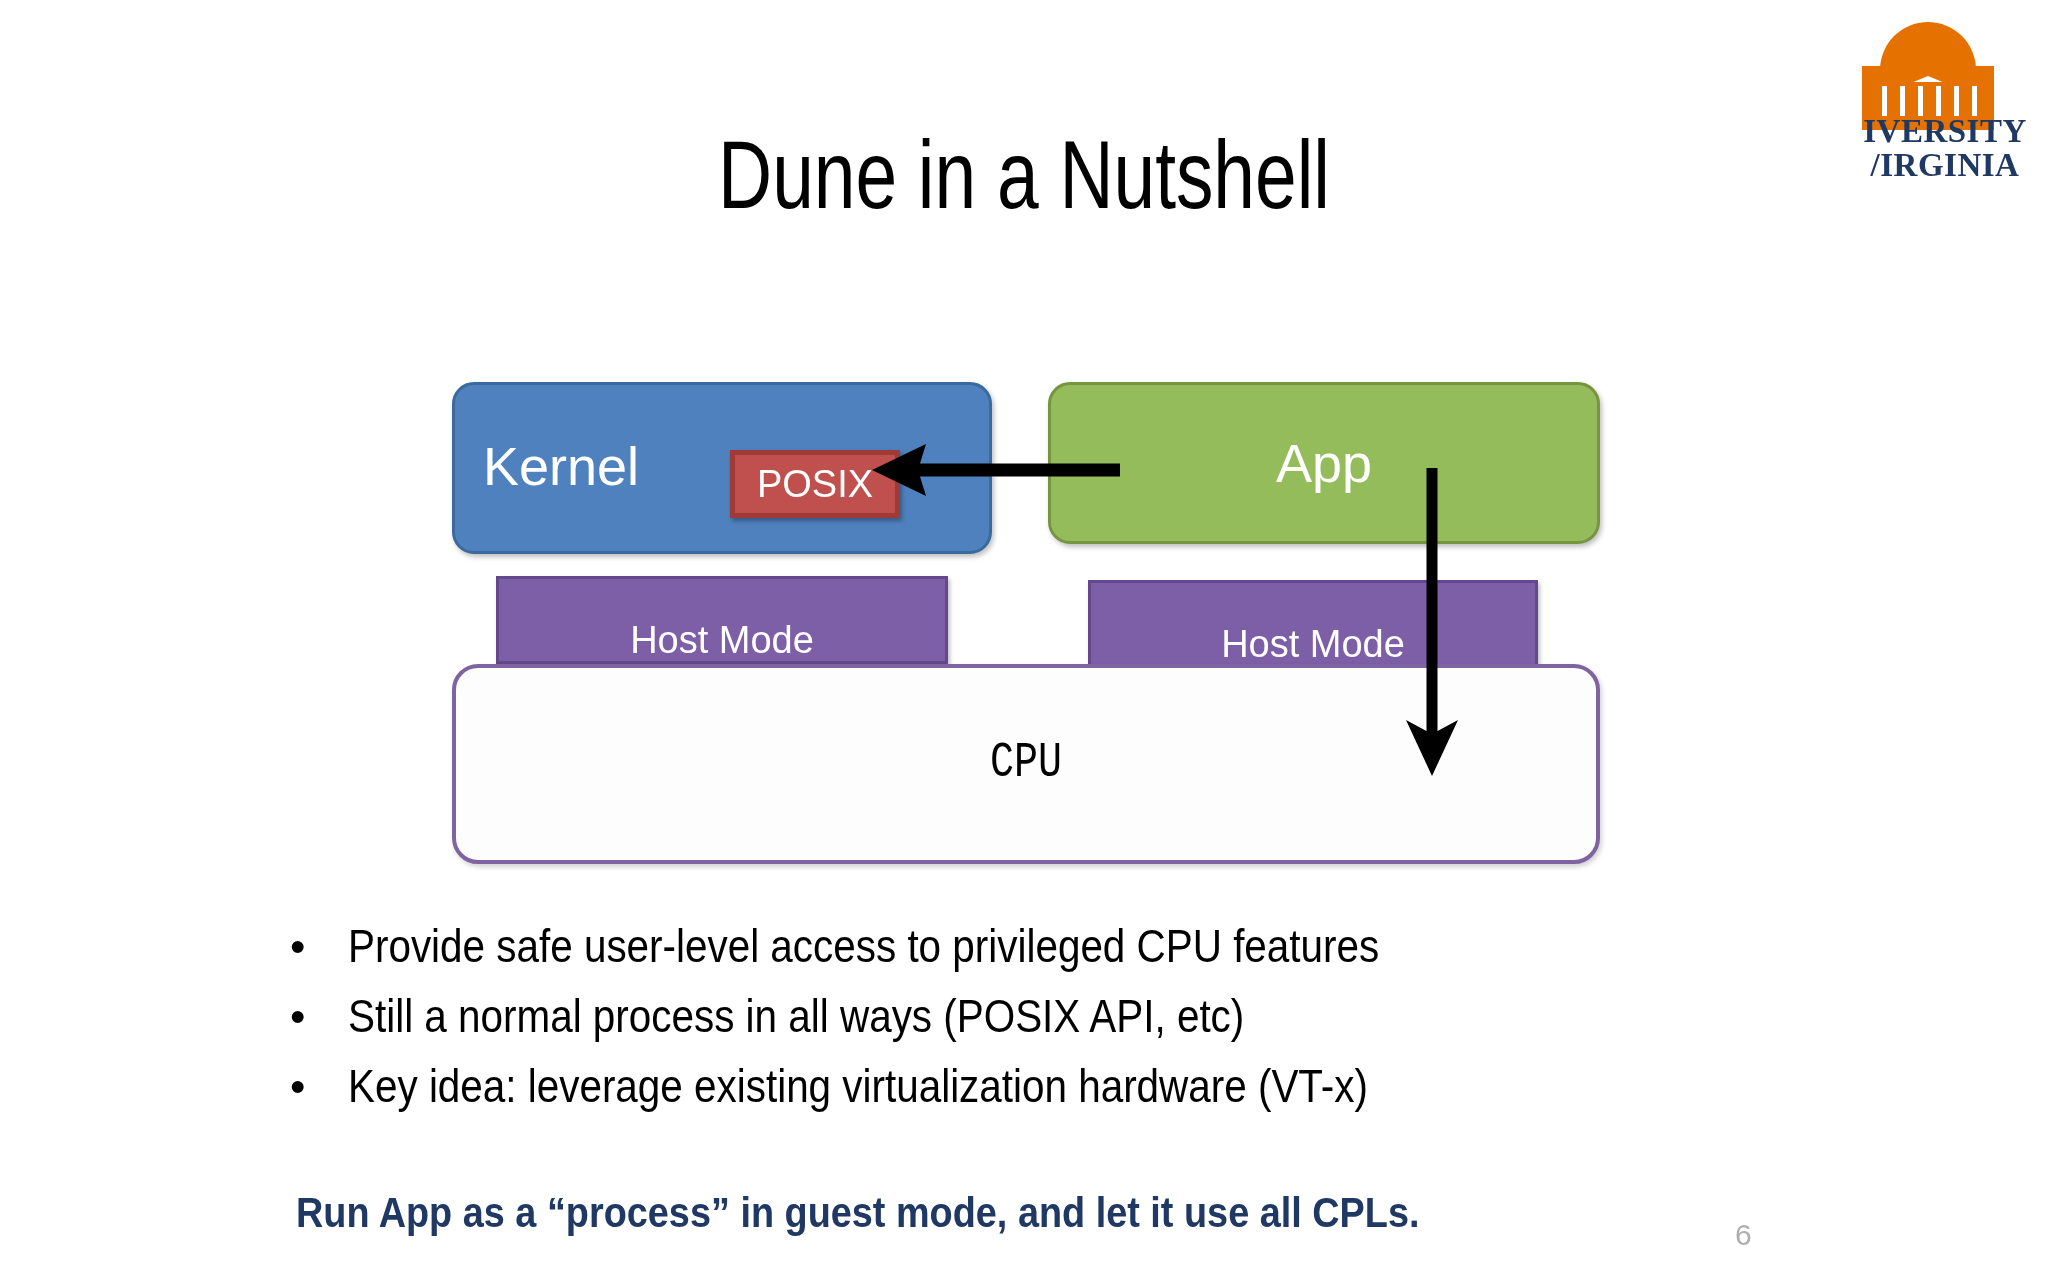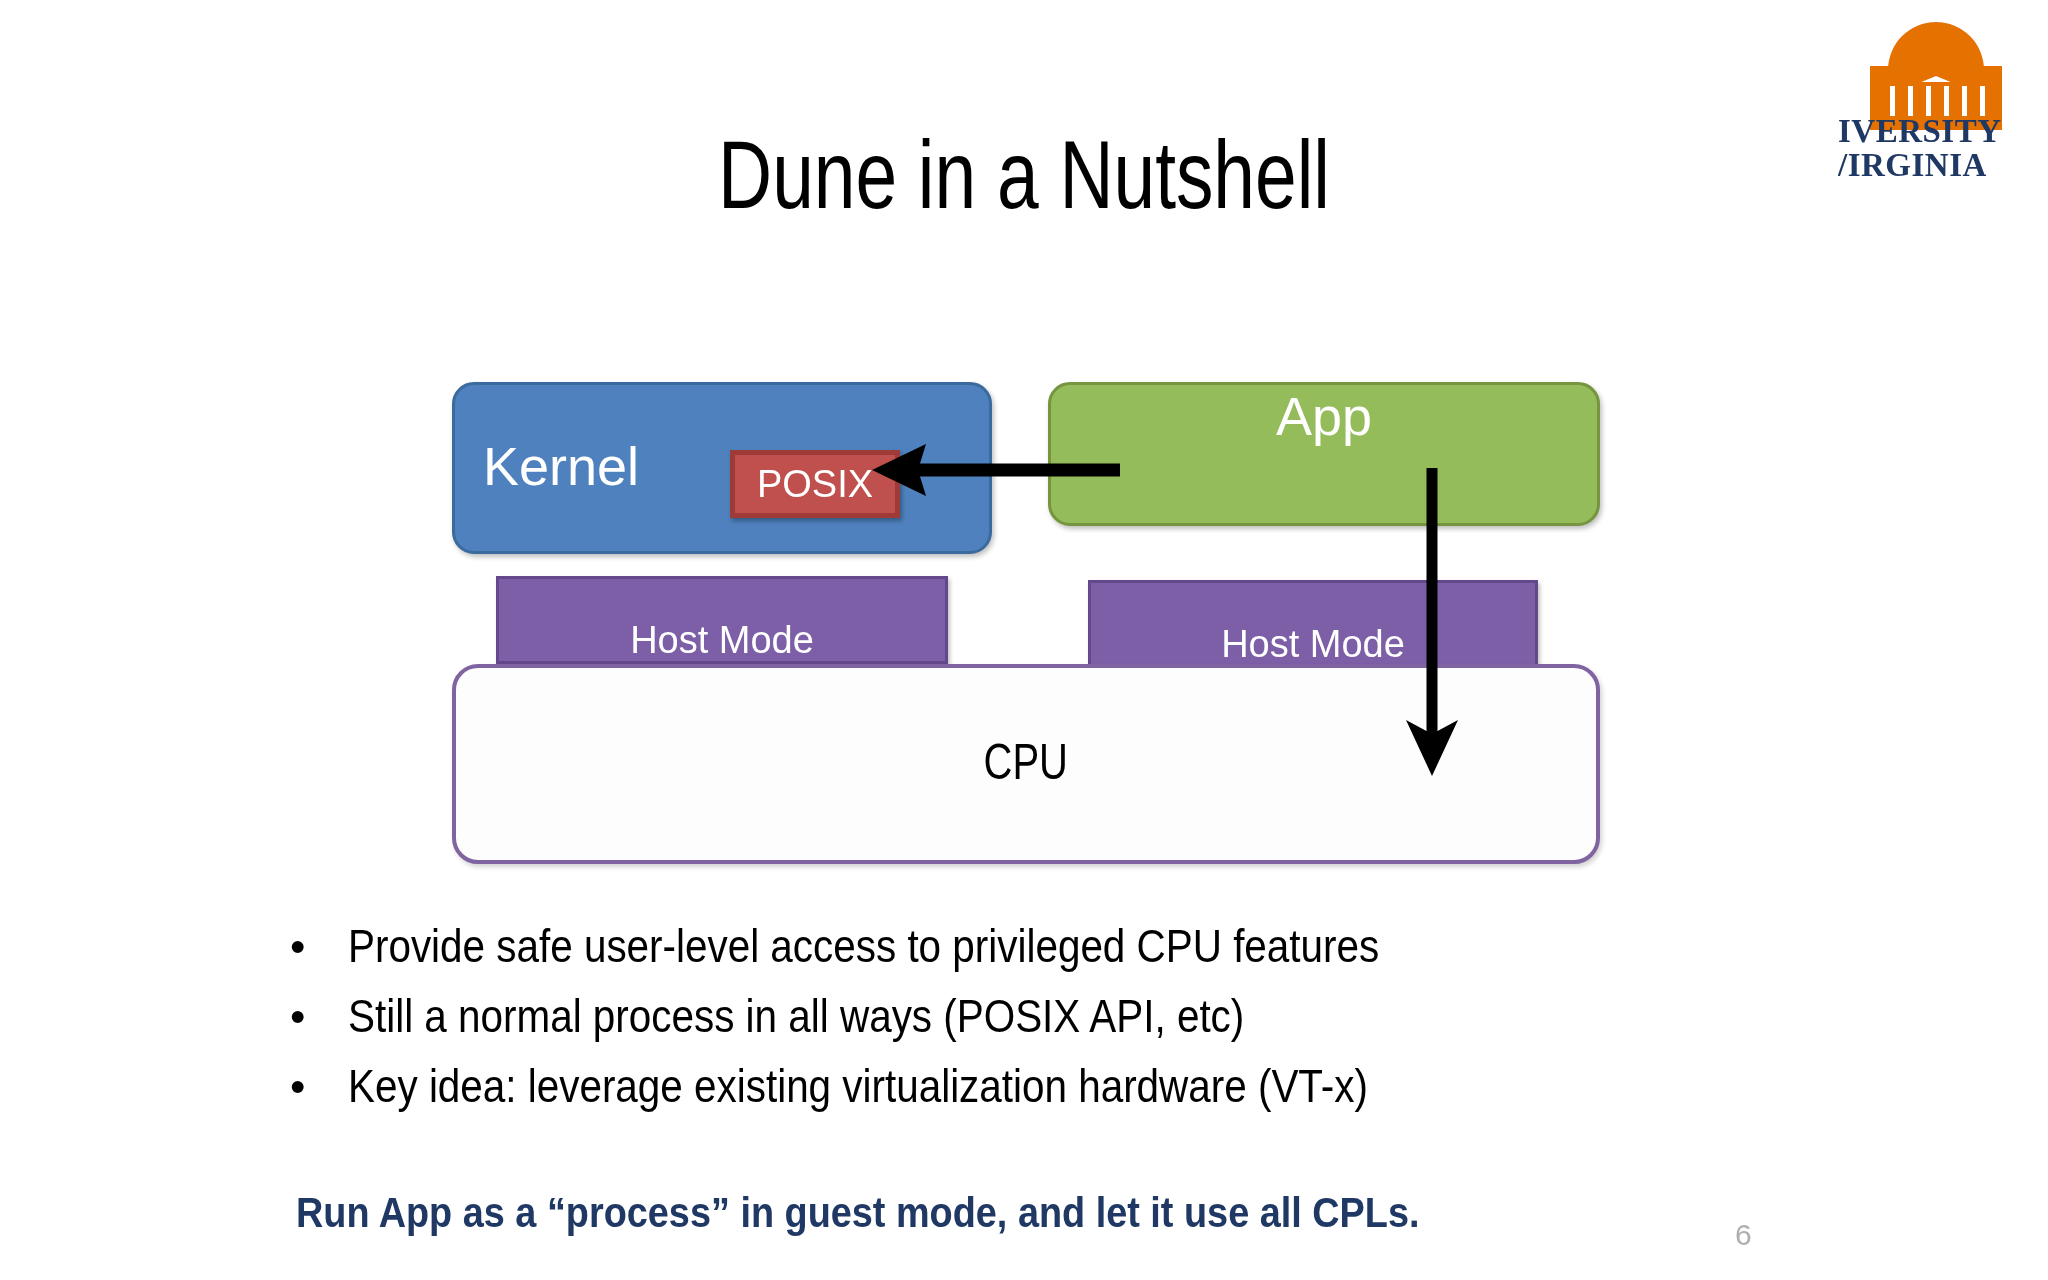--- a/index.html
+++ b/index.html
@@ -13,24 +13,25 @@
     position: relative;
     overflow: hidden;
     font-family: "Liberation Sans", sans-serif;
     -webkit-font-smoothing: antialiased;
   }
 
   
   #uva-logo {
     position: absolute;
     top: 18px;
-    right: 0px;
+    right: 8px;
     width: 210px;
     height: 160px;
     overflow: hidden;
+    text-align: center;
   }
   #uva-logo .rotunda {
     position: absolute;
     left: 32px;
     top: 4px;
     width: 132px;
     height: 86px;
   }
   #uva-logo .dome {
     position: absolute;
@@ -164,27 +165,28 @@
   .box-posix .lbl {
     font-size: 38px;
     color: #ffffff;
   }
 
   .box-app {
     position: absolute;
     left: 1048px;
     top: 382px;
     width: 552px;
-    height: 144px;
+    height: 162px;
     background: #94BC5A;
     border: 3px solid #77943F;
     border-radius: 22px;
     box-shadow: 2px 3px 5px rgba(0,0,0,0.25);
     box-sizing: border-box;
     display: flex;
+    align-items: center;
     justify-content: center;
   }
   .box-app .lbl {
     font-size: 54px;
     color: #ffffff;
   }
 
   .bar-host {
     position: absolute;
     left: 496px;
@@ -226,20 +228,21 @@
     width: 1148px;
     height: 200px;
     background: #FDFDFE;
     border: 4px solid #8064A2;
     border-radius: 26px;
     box-sizing: border-box;
     box-shadow: 2px 3px 5px rgba(0,0,0,0.18);
     display: flex;
     align-items: center;
     justify-content: center;
+    font-family: Liberation Mono, monospace;
   }
   .box-cpu .lbl {
     font-size: 50px;
     color: #000000;
     transform: scaleX(0.8) translateY(-2px);
   }
 
   #arrows {
     position: absolute;
     left: 0;

